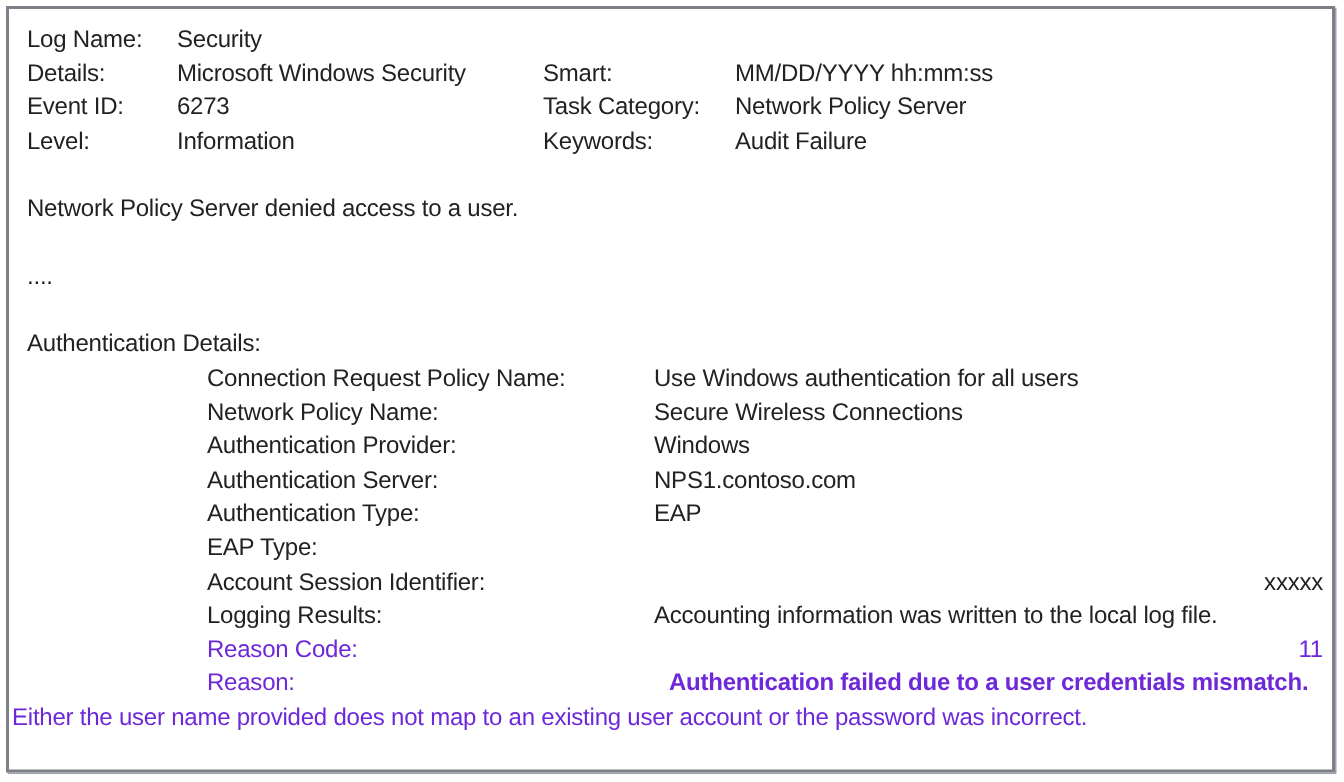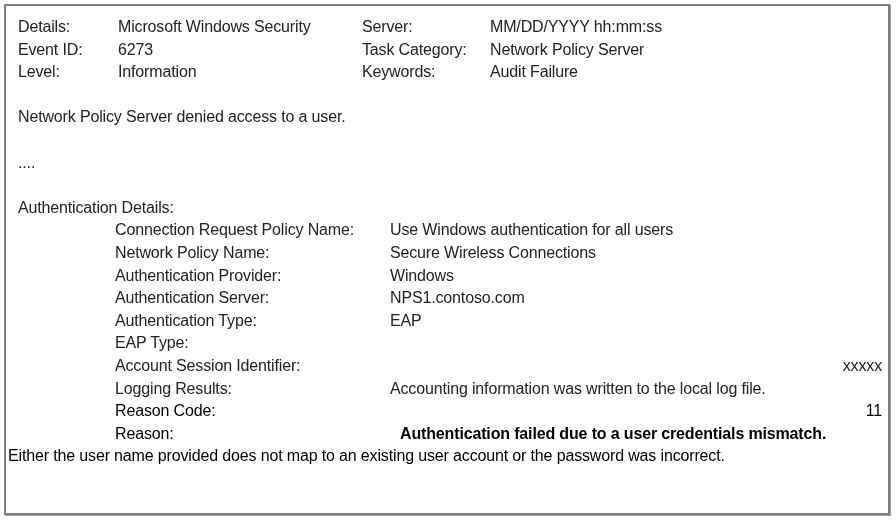--- a/index.html
+++ b/index.html
@@ -31,37 +31,43 @@
     overflow: hidden;
   }
   .row { line-height: 22.6px; height: 22.6px; white-space: nowrap; }
   .spacer { height: 22.6px; }
 
   
   .hrow { display: grid; grid-template-columns: 100px 244px 128px 1fr; }
   .hrow span { display: block; }
 
   
-  .drow { display: grid; grid-template-columns: 97px 275px 1fr; }
+  .drow { display: grid; grid-template-columns: 97px 275px 1fr; gap: 23px; }
   .drow .indent { display: block; }
-  .red { color: #000000; }
+  .red { color: #6d28d9; }
   .pad-sm { padding-left: 8px; text-align: right; }
   .pad-md { padding-left: 10px; font-weight: bold; }
 
   .footnote { margin-left: -10px; white-space: nowrap; }
 </style>
 </head>
 <body>
 
 <div class="frame">
 
   <div class="row hrow">
+    <span>Log Name:</span>
+    <span>Security</span>
+    <span></span>
+    <span></span>
+  </div>
+  <div class="row hrow">
     <span>Details:</span>
     <span>Microsoft Windows Security</span>
-    <span>Server:</span>
+    <span>Smart:</span>
     <span>MM/DD/YYYY hh:mm:ss</span>
   </div>
   <div class="row hrow">
     <span>Event ID:</span>
     <span>6273</span>
     <span>Task Category:</span>
     <span>Network Policy Server</span>
   </div>
   <div class="row hrow">
     <span>Level:</span>

